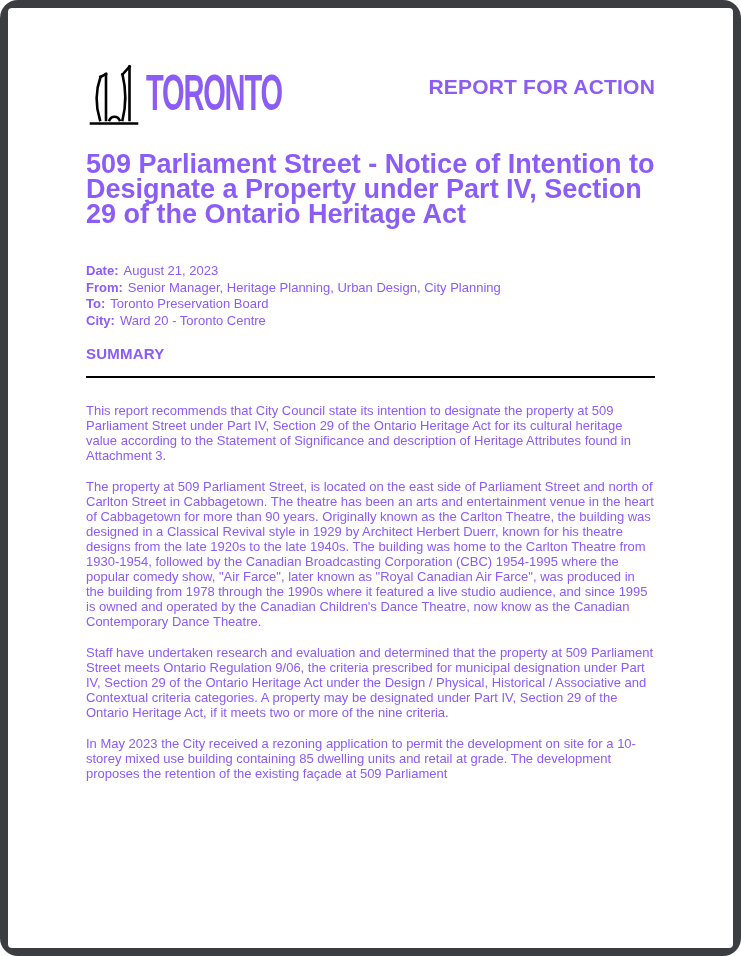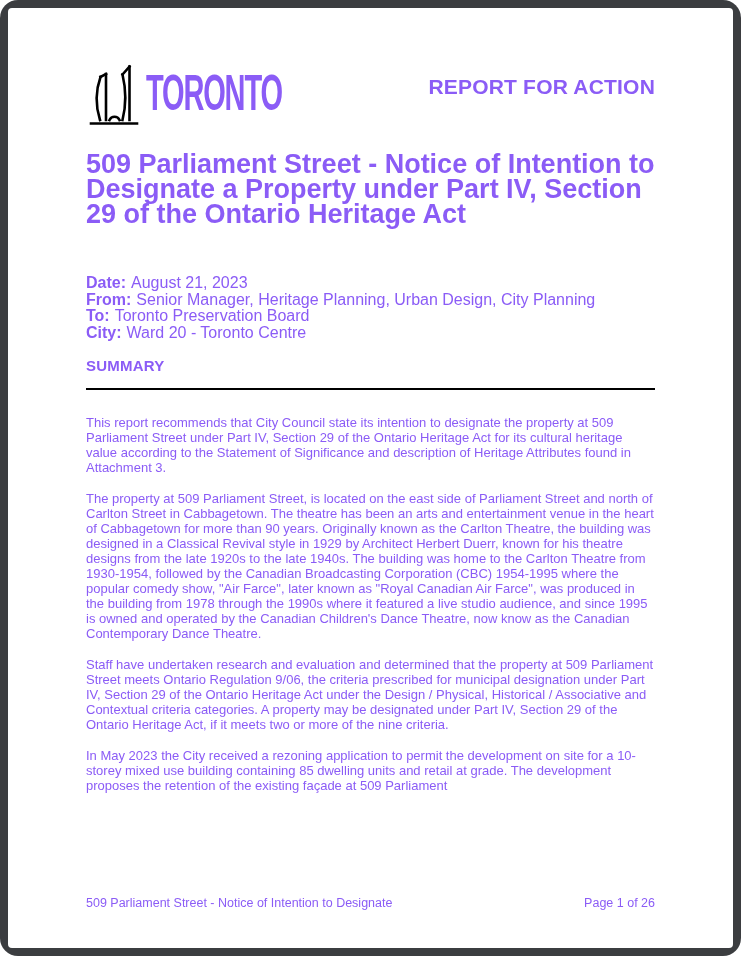--- a/index.html
+++ b/index.html
@@ -53,21 +53,21 @@
 
   
   .doc-title {
     font-size: 27px;
     line-height: 25px;
     font-weight: bold;
     margin: 22px 0 0 0;
   }
 
   
-  .meta { margin-top: 48px; font-size: 16px; line-height: 16.5px; }
+  .meta { margin-top: 36px; font-size: 13px; line-height: 16.5px; }
   .meta-row .meta-label { font-weight: bold; }
   .meta-row .meta-value { margin-left: 5px; }
 
   
   .summary-heading {
     font-size: 15px;
     font-weight: bold;
     letter-spacing: 0.2px;
     margin: 16px 0 0 0;
     padding-bottom: 14px;
@@ -137,19 +137,15 @@
 
     <h2 class="summary-heading">SUMMARY</h2>
 
     <div class="body-text">
       <p>This report recommends that City Council state its intention to designate the property at 509 Parliament Street under Part IV, Section 29 of the Ontario Heritage Act for its cultural heritage value according to the Statement of Significance and description of Heritage Attributes found in Attachment 3.</p>
       <p>The property at 509 Parliament Street, is located on the east side of Parliament Street and north of Carlton Street in Cabbagetown. The theatre has been an arts and entertainment venue in the heart of Cabbagetown for more than 90 years.  Originally known as the Carlton Theatre, the building was designed in a Classical Revival style in 1929 by Architect Herbert Duerr, known for his theatre designs from the late 1920s to the late 1940s. The building was home to the Carlton Theatre from 1930-1954, followed by the Canadian Broadcasting Corporation (CBC) 1954-1995 where the popular comedy show, "Air Farce", later known as "Royal Canadian Air Farce", was produced in the building from 1978 through the 1990s where it featured a live studio audience, and since 1995 is owned and operated by the Canadian Children's Dance Theatre, now know as the Canadian Contemporary Dance Theatre.</p>
       <p>Staff have undertaken research and evaluation and determined that the property at 509 Parliament Street meets Ontario Regulation 9/06, the criteria prescribed for municipal designation under Part IV, Section 29 of the Ontario Heritage Act under the Design / Physical, Historical / Associative and Contextual criteria categories. A property may be designated under Part IV, Section 29 of the Ontario Heritage Act, if it meets two or more of the nine criteria.</p>
       <p>In May 2023 the City received a rezoning application to permit the development on site for a 10-storey mixed use building containing 85 dwelling units and retail at grade. The development proposes the retention of the existing façade at 509 Parliament</p>
     </div>
 
-    <div class="doc-footer">
-      <span>509 Parliament Street - Notice of Intention to Designate</span>
-      <span>Page 1 of 26</span>
-    </div>
 
   </div>
 </div>
 
 </body></html>

